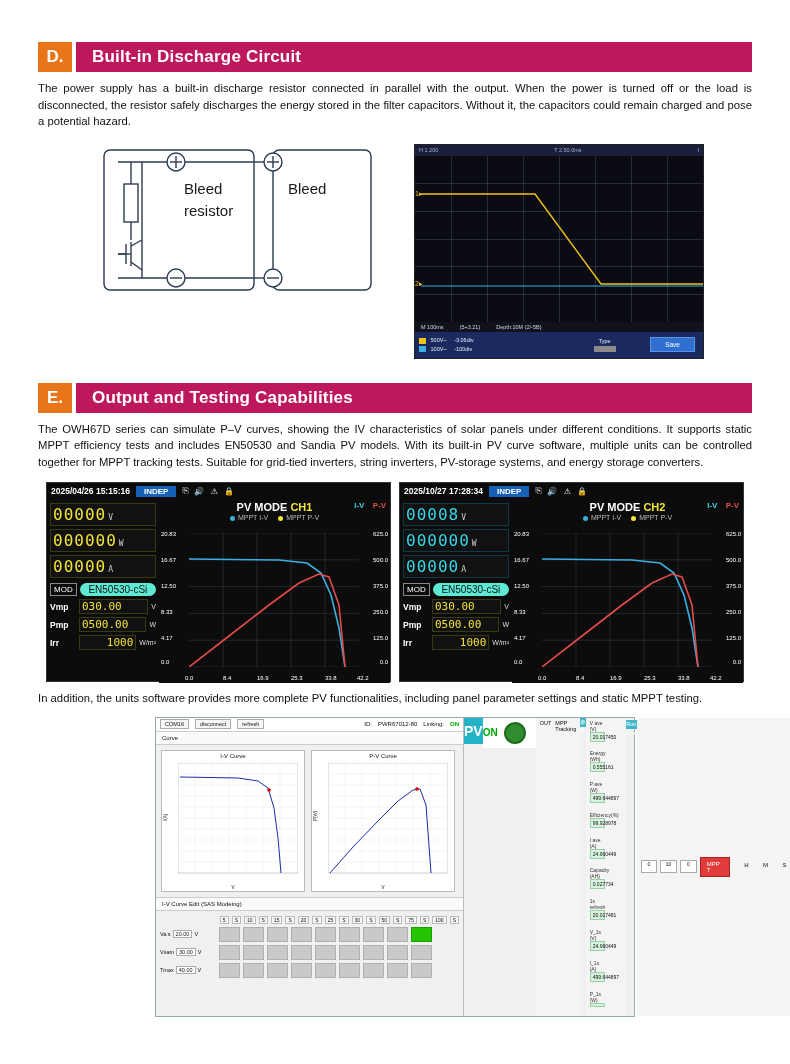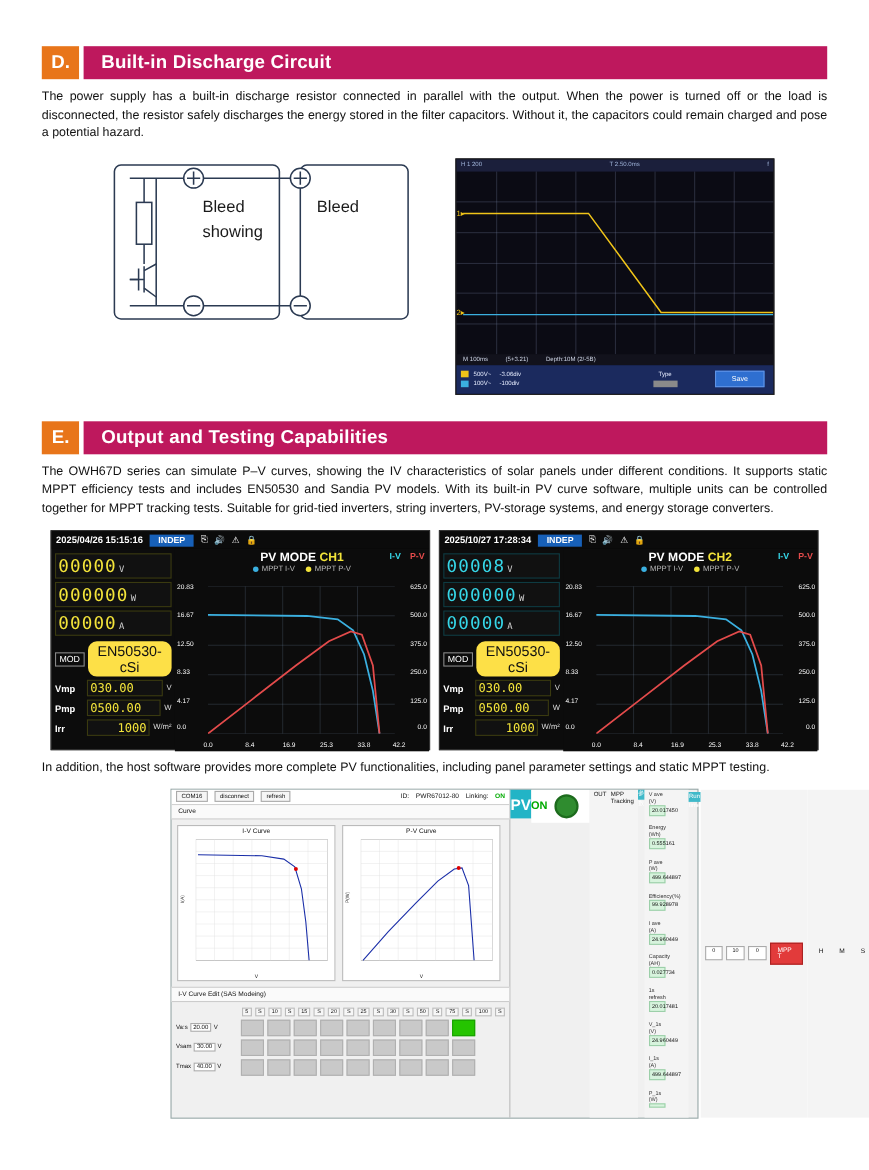--- a/index.html
+++ b/index.html
@@ -85,21 +85,21 @@
   .lcd{
     background:#111;color:#f3e43a;font-family:"DejaVu Sans Mono",monospace;
     font-size:16px;letter-spacing:1px;border:1px solid #3a3a10;
     padding:1px 2px;margin-bottom:3px;display:flex;align-items:baseline;
   }
   .lcd.cy{color:#36d7e8;border-color:#0e3b42;}
   .lcd .u{font-size:8px;margin-left:2px;color:#cfcfcf;}
   .modrow{display:flex;align-items:center;gap:3px;margin:5px 0 3px 0;}
   .modlab{color:#fff;font-size:8px;border:1px solid #888;padding:1px 3px;}
   .modval{
-    background:#fde047;color:#111;font-size:13px;border-radius:8px;
+    background:#5eead4;color:#111;font-size:10px;border-radius:8px;
     padding:1px 8px;flex:1;text-align:center;
   }
   .kvrow{display:flex;align-items:center;gap:3px;margin-bottom:3px;}
   .kvlab{color:#fff;font-size:8.5px;width:26px;font-weight:bold;}
   .kvval{
     background:#111;color:#f3e43a;border:1px solid #3a3a10;
     font-family:"DejaVu Sans Mono",monospace;font-size:11px;padding:0 2px;flex:1;
   }
   .kvu{color:#ddd;font-size:7px;}
   .pv-right{flex:1;position:relative;background:#0c0c0c;}
@@ -242,21 +242,21 @@
         <line x1="28" y1="100" x2="28" y2="120" stroke="#2b3a52" stroke-width="1.4"></line>
         <line x1="33" y1="98" x2="33" y2="122" stroke="#2b3a52" stroke-width="1.4"></line>
         <line x1="33" y1="102" x2="44" y2="96" stroke="#2b3a52" stroke-width="1.4"></line>
         <line x1="33" y1="118" x2="44" y2="126" stroke="#2b3a52" stroke-width="1.4"></line>
         <line x1="44" y1="96" x2="44" y2="126" stroke="#2b3a52" stroke-width="1.4"></line>
         <line x1="44" y1="96" x2="44" y2="18" stroke="#2b3a52" stroke-width="1.4"></line>
         <line x1="44" y1="126" x2="44" y2="134" stroke="#2b3a52" stroke-width="1.4"></line>
         <line x1="33" y1="110" x2="20" y2="110" stroke="#2b3a52" stroke-width="1.4"></line>
       </svg>
       <div class="bleed-label" style="left:86px;top:36px">Bleed</div>
-      <div class="bleed-label" style="left:86px;top:58px">showing</div>
+      <div class="bleed-label" style="left:86px;top:58px">resistor</div>
       <div class="bleed-label" style="left:190px;top:36px">Bleed</div>
     </div>
 
     <div class="scope">
       <div class="scope-top">
         <span>H  1 200</span>
         <span>T 2.50.0ms</span>
         <span>f</span>
       </div>
       <div class="scope-grid">
@@ -504,21 +504,21 @@
           <div class="xlab" style="left:64px">8.4</div>
           <div class="xlab" style="left:98px">16.9</div>
           <div class="xlab" style="left:132px">25.3</div>
           <div class="xlab" style="left:166px">33.8</div>
           <div class="xlab" style="left:198px">42.2</div>
         </div>
       </div>
     </div>
   </div>
 
-  <p class="para">In addition, the host software provides more complete PV functionalities, including panel parameter settings and static MPPT testing.</p>
+  <p class="para">In addition, the units software provides more complete PV functionalities, including panel parameter settings and static MPPT testing.</p>
 
   <div class="host">
     <div class="host-left">
       <div class="host-bar">
         <span class="btn">COM16</span>
         <span class="btn">disconnect</span>
         <span class="btn">refresh</span>
         <span style="margin-left:auto">ID:</span>
         <span>PWR67012-80</span>
         <span>Linking:</span>

